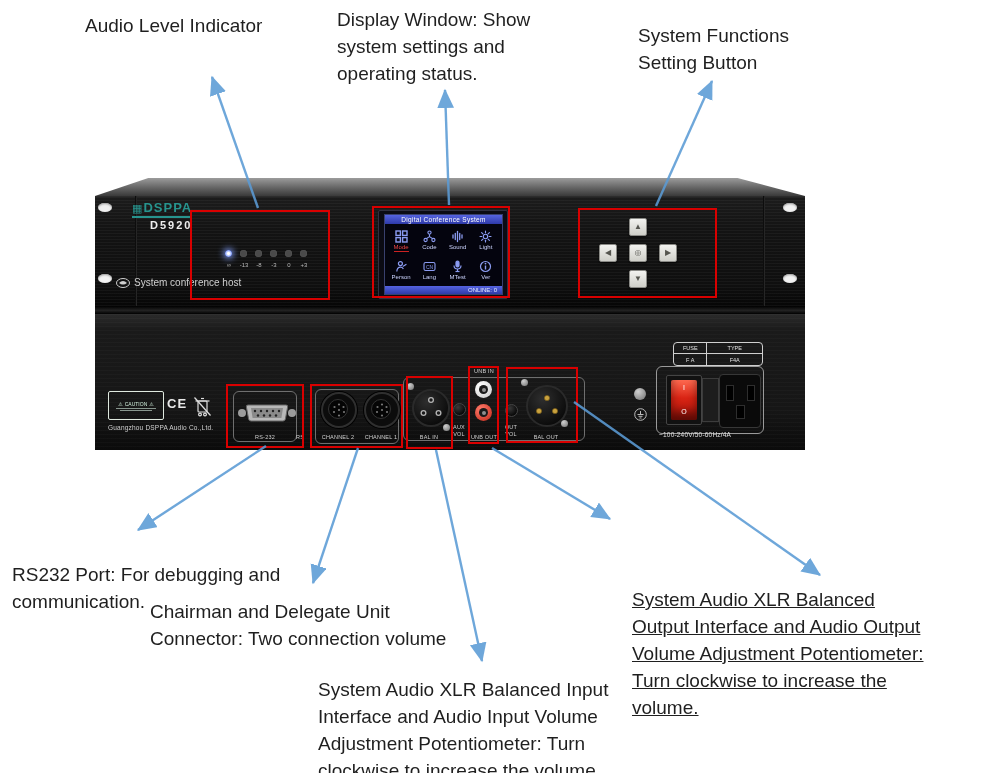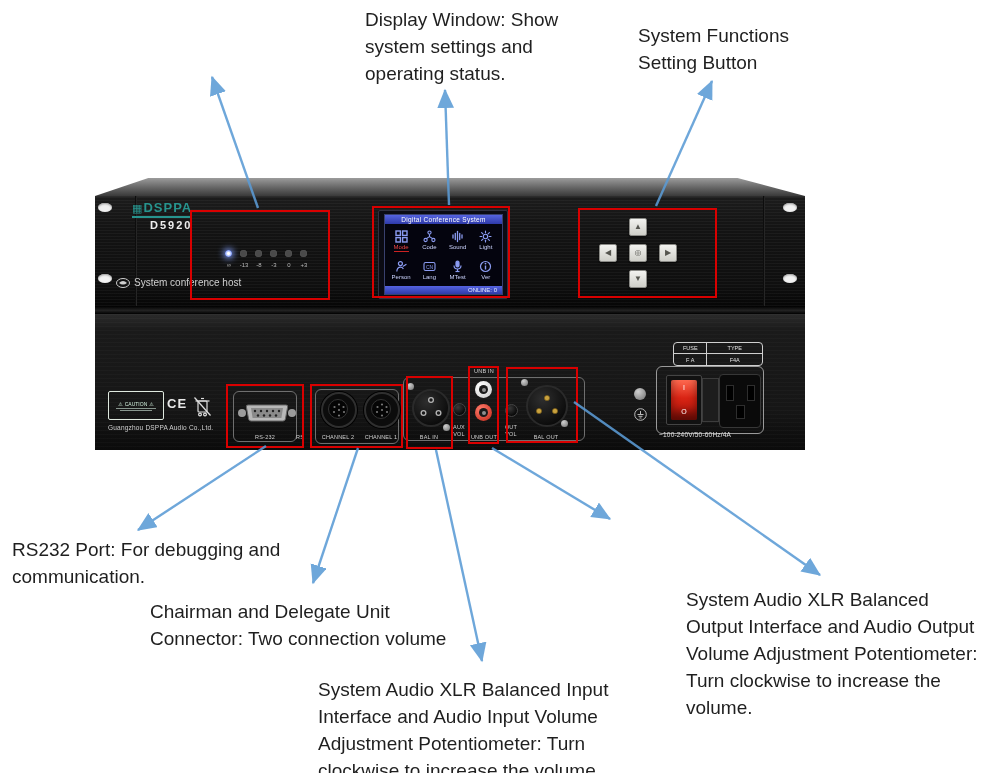--- a/index.html
+++ b/index.html
@@ -85,21 +85,22 @@
   .rca .c2{position:absolute;left:4px;top:4px;width:9px;height:9px;border-radius:50%;background:#1a1a1a;}
   .rca .c3{position:absolute;left:6.5px;top:6.5px;width:4px;height:4px;border-radius:50%;background:#8f8f8f;}
   .xlr{position:absolute;border-radius:50%;background:radial-gradient(circle at 38% 32%,#2e2e2e,#101010 65%,#000);border:2px solid #2a2a2a;}
   .screw{position:absolute;width:7px;height:7px;border-radius:50%;background:radial-gradient(circle at 35% 30%,#cfcfcf,#6f6f6f);}
 </style>
 </head>
 <body>
 
 <div id="stage">
 
-  <div class="abs ann" style="left:337px;top:6px;width:198px;margin-left:28px;">Display Window: Show system settings and operating status.</div>
+  <div class="abs ann" style="left:85px;top:12px;width:220px;">Audio Level Indicator</div>
+  <div class="abs ann" style="left:337px;top:6px;width:198px;">Display Window: Show system settings and operating status.</div>
   <div class="abs ann" style="left:620px;top:22px;width:215px;margin-left:18px;">System Functions Setting Button</div>
 
   <div class="abs lid"></div>
   <div class="abs front"></div>
   <div class="abs midstrip"></div>
   <div class="abs rear"></div>
   <div class="groove" style="left:135px;"></div>
   <div class="groove" style="left:763px;"></div>
   <div class="screwhole" style="left:98px;top:203px;"></div>
   <div class="screwhole" style="left:98px;top:274px;"></div>
@@ -391,24 +392,24 @@
 
   <div class="redbox" style="left:190px;top:210px;width:140px;height:90px;"></div>
   <div class="redbox" style="left:372px;top:206px;width:138px;height:92px;"></div>
   <div class="redbox" style="left:578px;top:208px;width:139px;height:90px;"></div>
   <div class="redbox" style="left:226px;top:384px;width:78px;height:64px;"></div>
   <div class="redbox" style="left:310px;top:384px;width:93px;height:64px;"></div>
   <div class="redbox" style="left:406px;top:376px;width:47px;height:73px;"></div>
   <div class="redbox" style="left:468px;top:366px;width:31px;height:78px;"></div>
   <div class="redbox" style="left:506px;top:367px;width:72px;height:76px;"></div>
 
-  <div class="abs ann" style="left:12px;top:536px;width:280px;">RS232 Port: For debugging and communication.</div>
+  <div class="abs ann" style="left:12px;top:561px;width:280px;">RS232 Port: For debugging and communication.</div>
   <div class="abs ann" style="left:150px;top:598px;width:300px;">Chairman and Delegate Unit Connector: Two connection volume</div>
   <div class="abs ann" style="left:318px;top:676px;width:300px;">System Audio XLR Balanced Input Interface and Audio Input Volume Adjustment Potentiometer: Turn clockwise to increase the volume.</div>
-  <div class="abs ann" style="left:686px;top:586px;width:302px;">System Audio XLR Balanced Output Interface and Audio Output Volume Adjustment Potentiometer: Turn clockwise to increase the volume.</div>
+  <div class="abs ann" style="left:632px;top:586px;width:302px;text-decoration:underline;">System Audio XLR Balanced Output Interface and Audio Output Volume Adjustment Potentiometer: Turn clockwise to increase the volume.</div>
 
   <svg id="arrows">
     <defs>
       <marker id="ah" markerWidth="10" markerHeight="8" refX="7.5" refY="3.5" orient="auto">
         <path d="M0,0 L8,3.5 L0,7 z" fill="#5b9bd5"></path>
       </marker>
     </defs>
     <g stroke="#5b9bd5" stroke-width="2.4" opacity="0.88">
       <line x1="258" y1="208" x2="212" y2="77" marker-end="url(#ah)"></line>
       <line x1="449" y1="205" x2="445" y2="90" marker-end="url(#ah)"></line>

